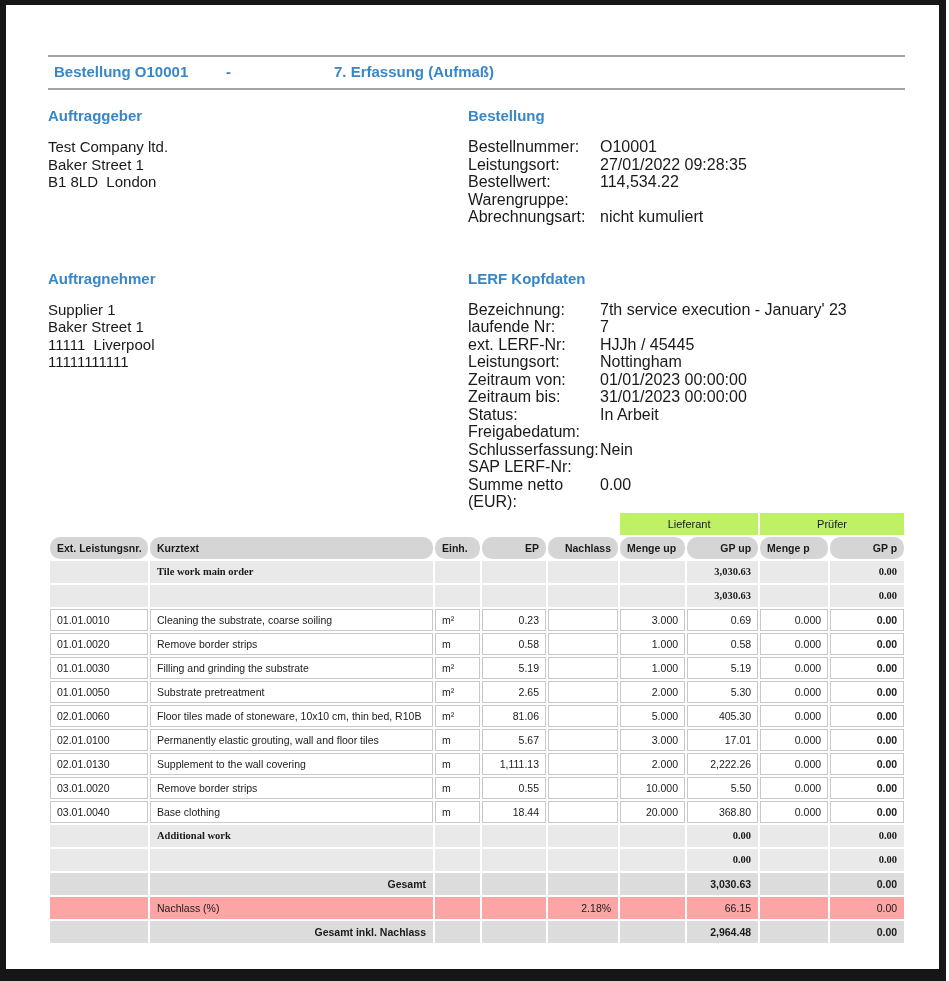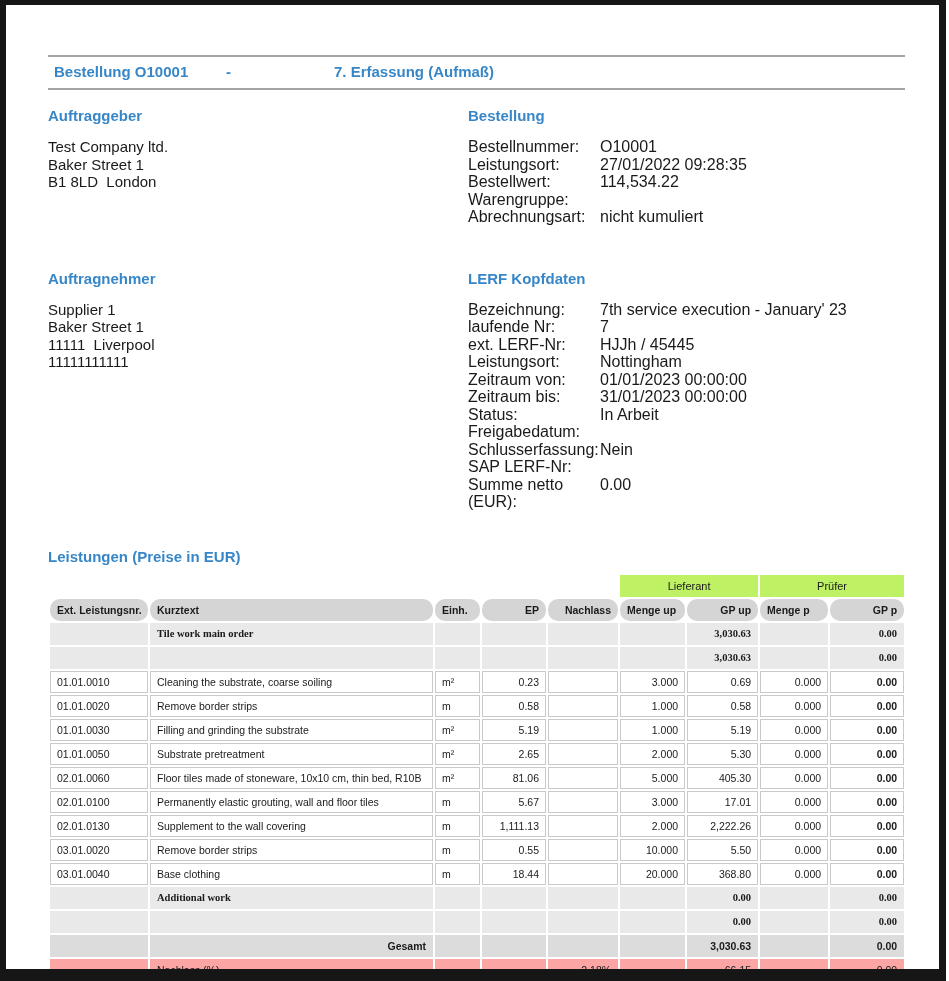--- a/index.html
+++ b/index.html
@@ -175,21 +175,20 @@
           <div class="flabel">SAP LERF-Nr:</div>
           <div class="fvalue"></div>
         </div>
         <div class="frow">
           <div class="flabel">Summe netto (EUR):</div>
           <div class="fvalue">0.00</div>
         </div>
       </div>
     </div>
 
-    <div class="leist-heading">Leistungen (Preise in EUR)</div>
 
     <table class="leist">
       <colgroup>
         <col style="width:98px">
           <col style="width:283px">
           <col style="width:45px">
         <col style="width:64px">
           <col style="width:70px">
           <col style="width:65px">
         <col style="width:71px">

